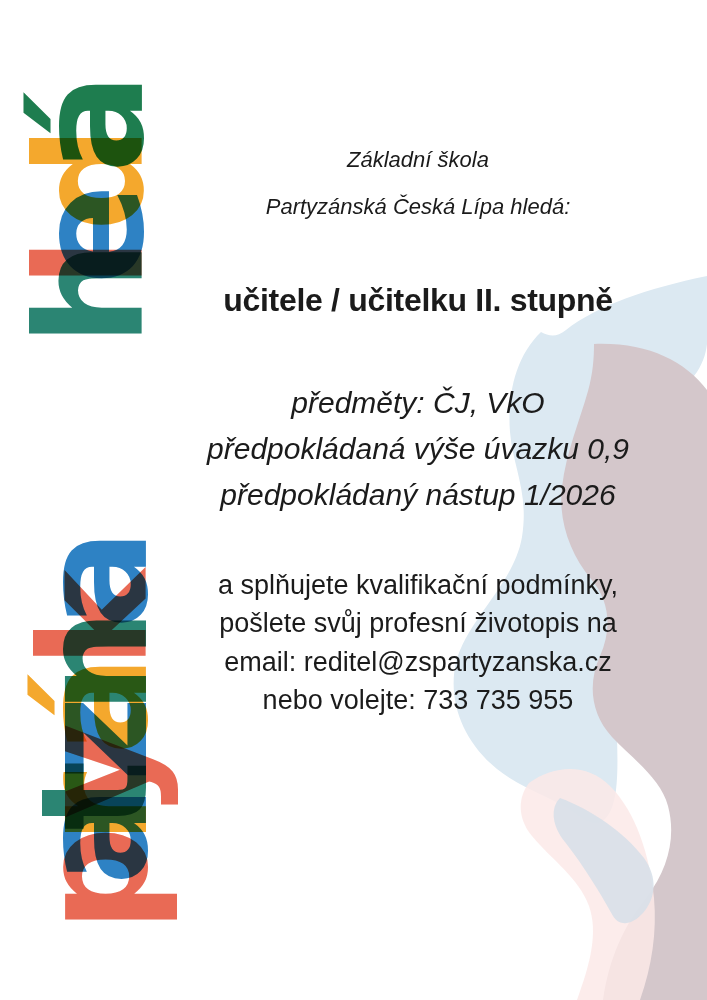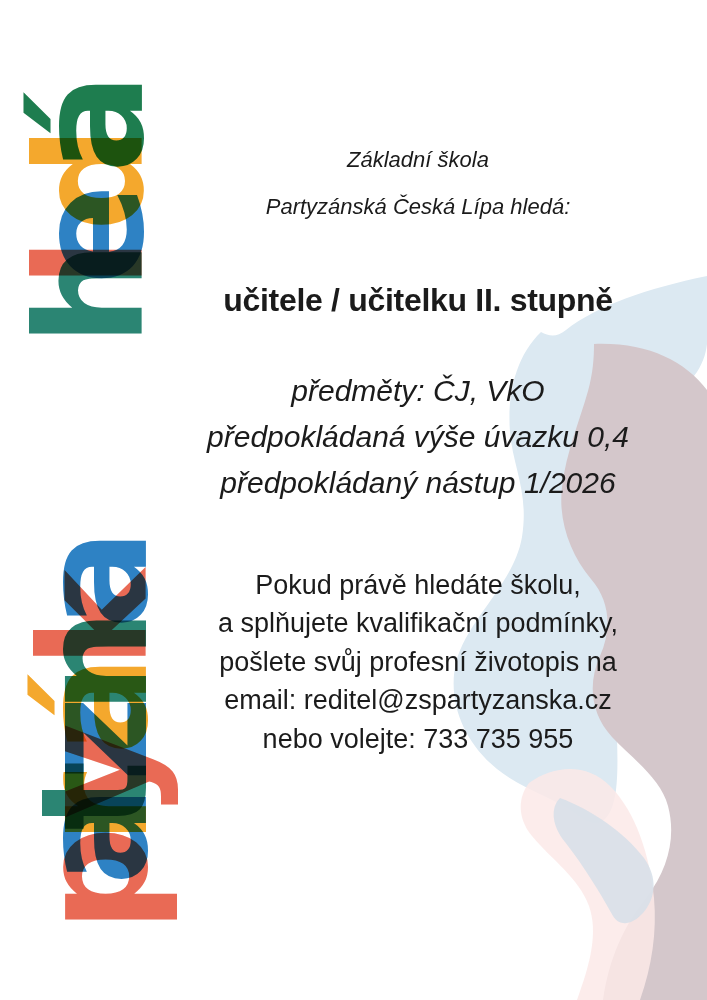--- a/index.html
+++ b/index.html
@@ -26,21 +26,21 @@
   }
   .wm-letter{mix-blend-mode:multiply;}
   
   .content{position:absolute;left:133px;width:570px;top:0;height:100%;
     text-align:center;z-index:2;}
   .content p{margin:0;}
   .school-block{position:absolute;top:136px;width:100%;
     font-style:italic;font-size:22px;line-height:47px;}
   .headline{position:absolute;top:281px;width:100%;
     font-weight:bold;font-size:32px;letter-spacing:-0.3px;line-height:38px;text-align:center;}
-  .details-block{position:absolute;top:368px;width:100%;
+  .details-block{position:absolute;top:380px;width:100%;
     font-style:italic;font-size:30px;line-height:46px;}
   .body-block{position:absolute;top:566px;width:100%;
     font-size:27px;line-height:38.4px;}
 </style>
 </head>
 <body>
 
 <div class="poster">
 
   <svg class="bg" viewBox="0 0 707 1000" xmlns="http://www.w3.org/2000/svg">
@@ -96,26 +96,25 @@
 
     <div class="school-block">
       <p>Základní škola</p>
       <p>Partyzánská Česká Lípa hledá:</p>
     </div>
 
     <p class="headline">učitele / učitelku II. stupně</p>
 
     <div class="details-block">
       <p>předměty: ČJ, VkO</p>
-      <p>předpokládaná výše úvazku 0,4</p>
+      <p>předpokládaná výše úvazku 0,9</p>
       <p>předpokládaný nástup 1/2026</p>
     </div>
 
     <div class="body-block">
-      <p>Pokud právě hledáte školu,</p>
       <p>a splňujete kvalifikační podmínky,</p>
       <p>pošlete svůj profesní životopis na</p>
       <p>email: reditel@zspartyzanska.cz</p>
       <p>nebo volejte: 733 735 955</p>
     </div>
 
   </div>
 </div>
 
 </body></html>

